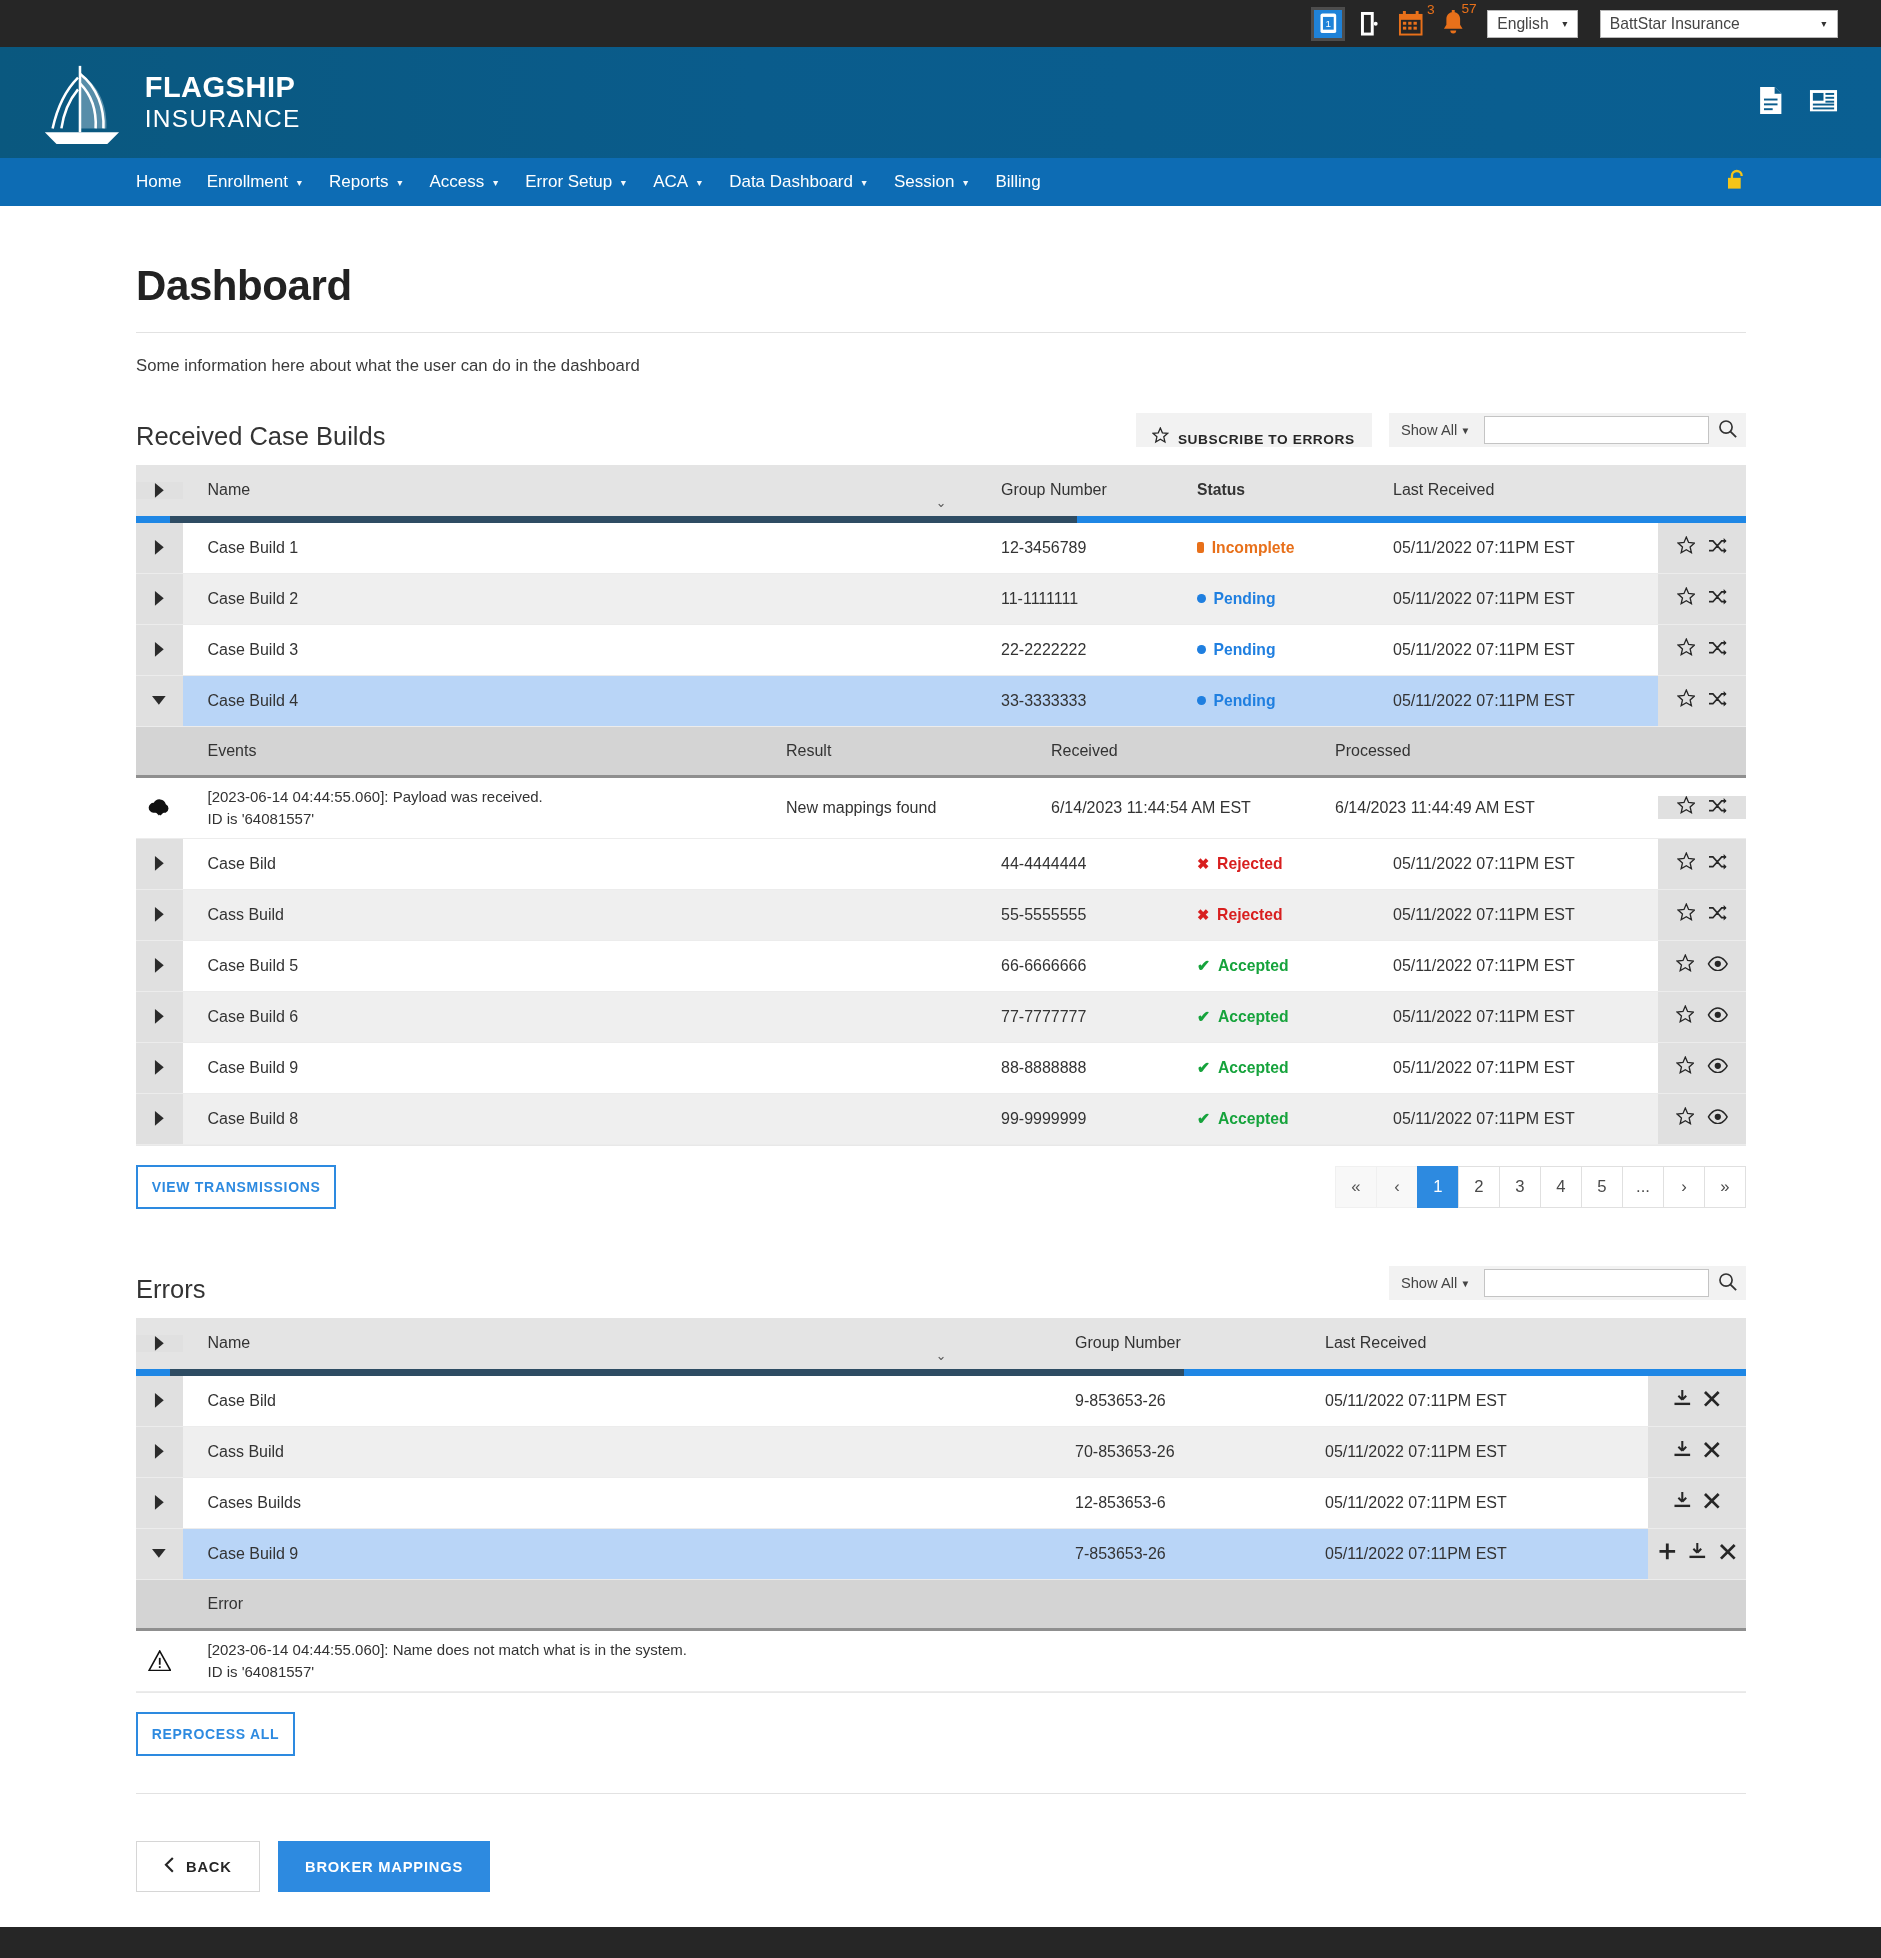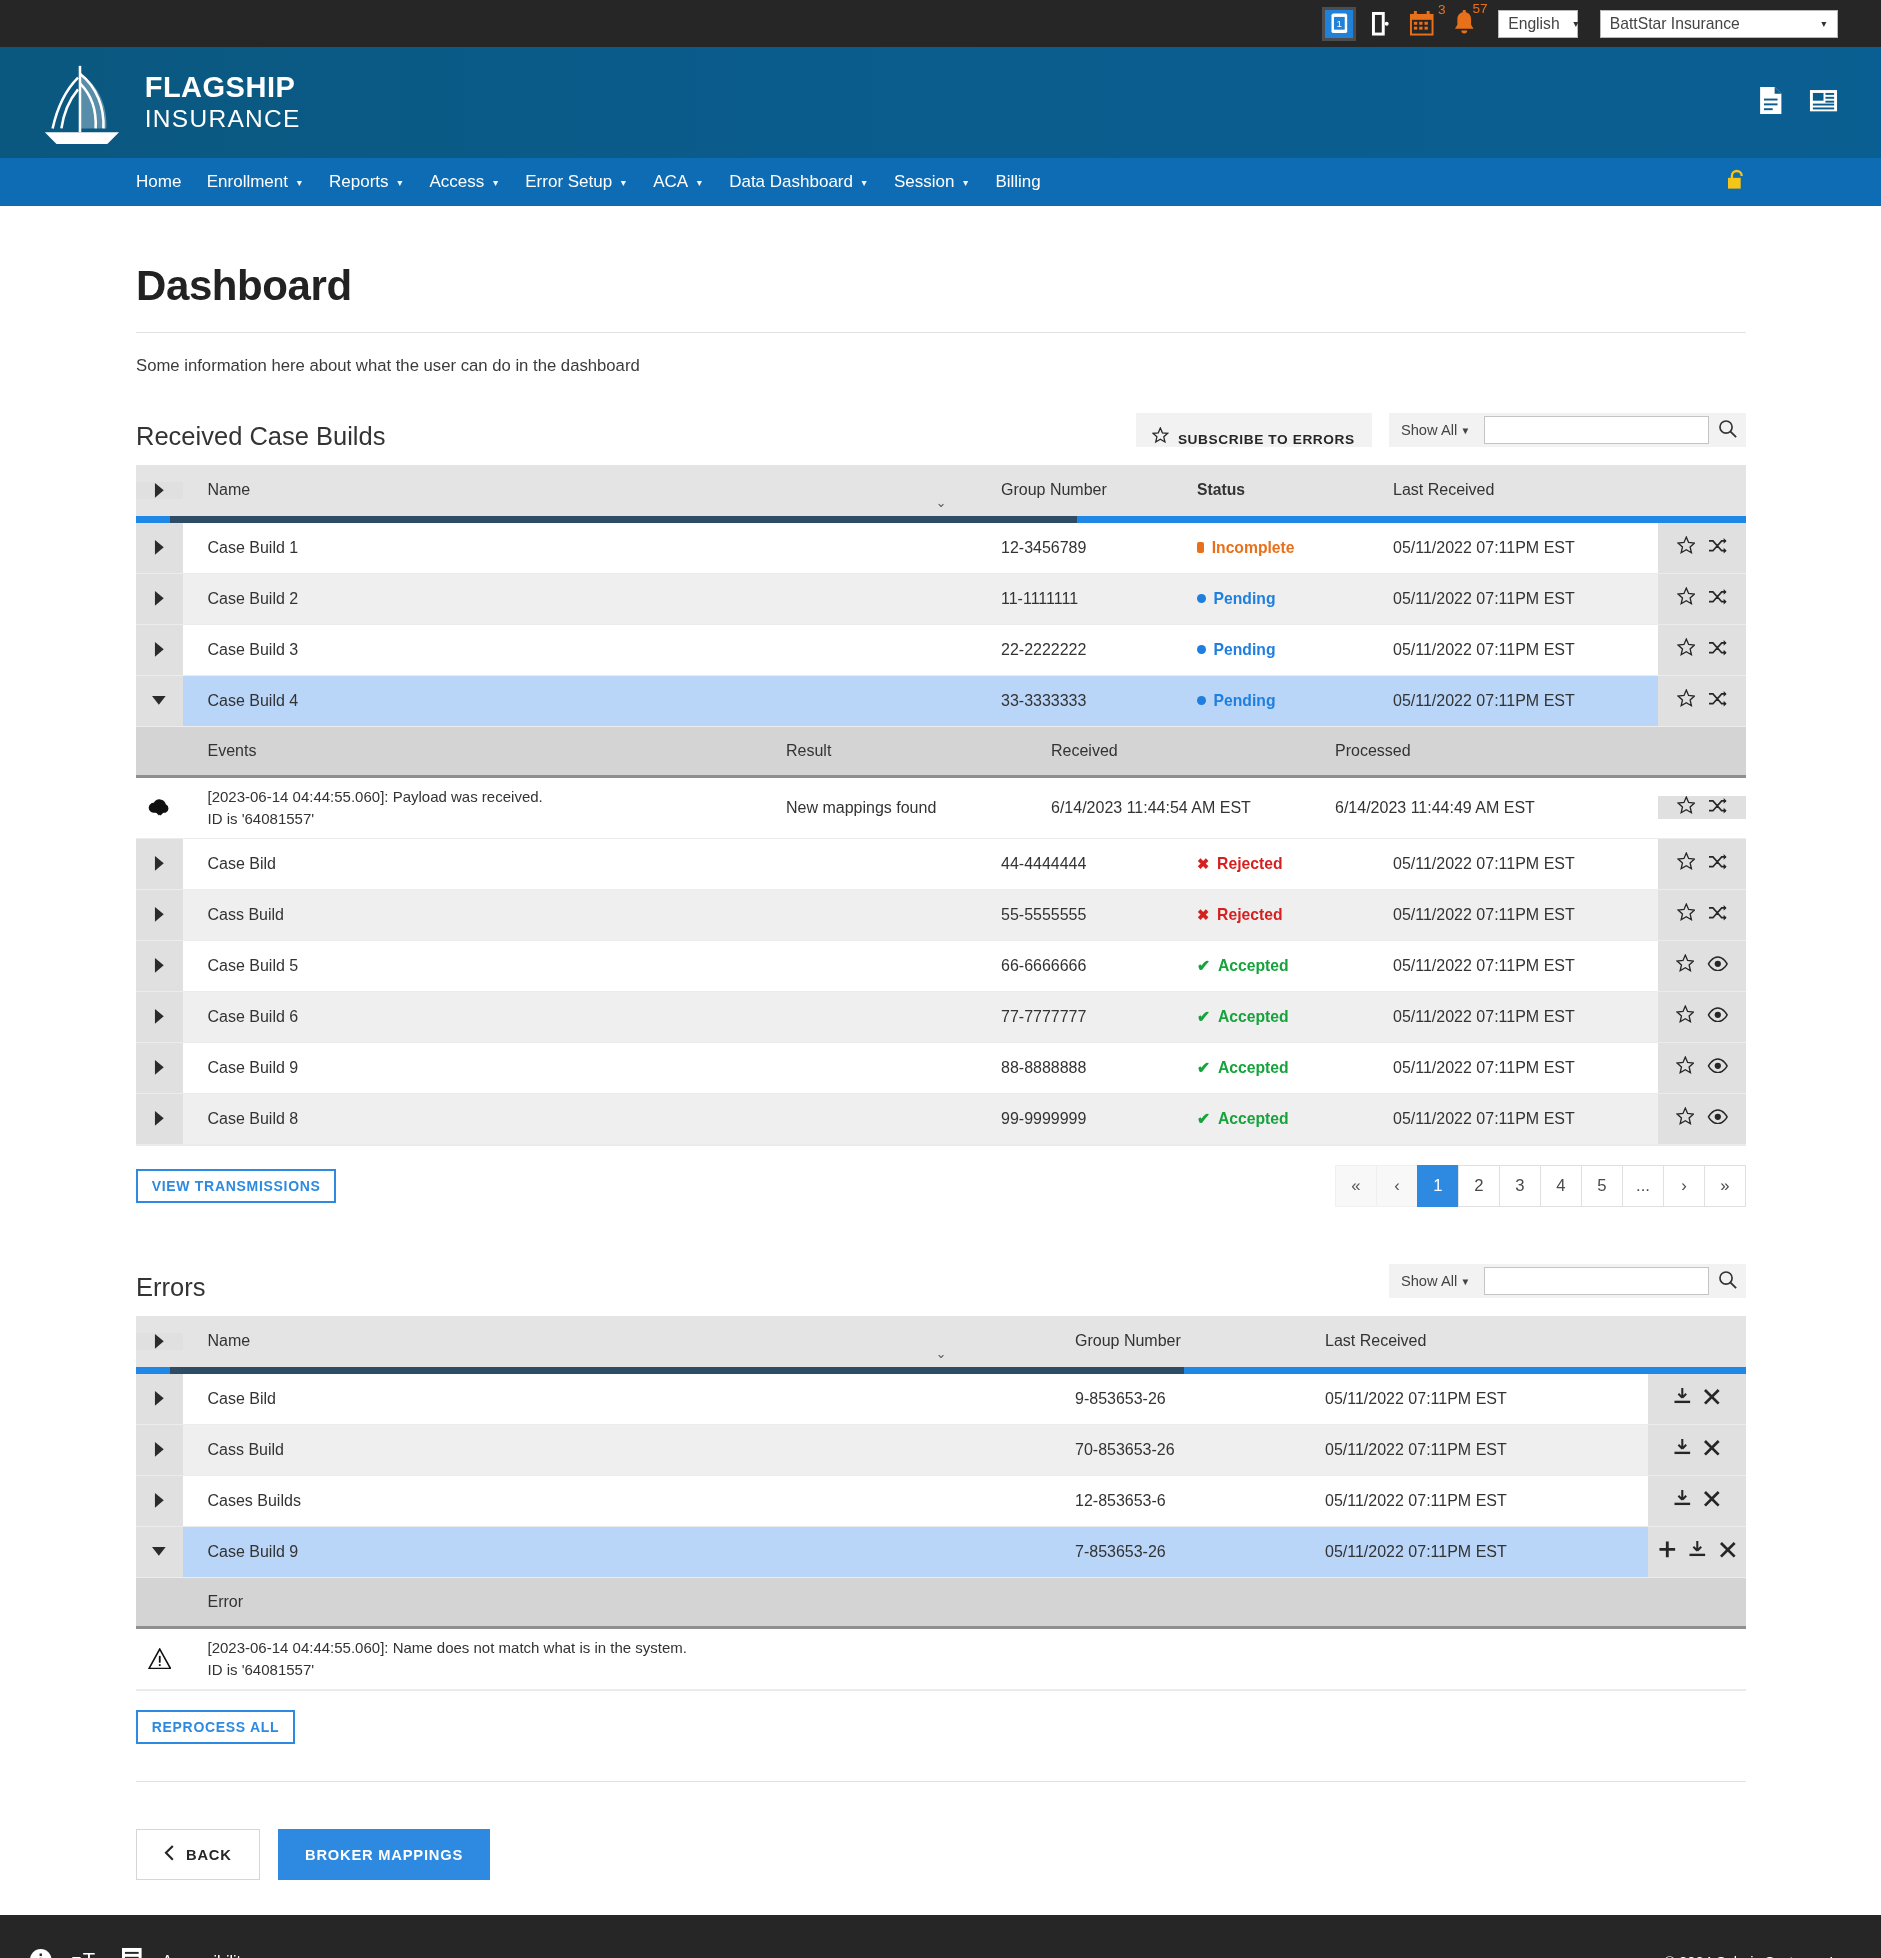--- a/index.html
+++ b/index.html
@@ -19,21 +19,21 @@
   }
   .util-icons{ display:flex; align-items:center; gap:17.6px; margin-right:21.6px;}
   .util-ico{ display:flex; align-items:center; justify-content:center; position:relative;}
   .util-ico.boxed{ background:#1f82d8; width:28px; height:28px; outline:3.9px solid #4d4d4d; }
   .badge{ position:absolute; top:-8.8px; right:-10.8px; color:#e8701a; font-size:13.7px; font-weight:500;}
   .sel{
     height:28px; background:#fff; border:1px solid #b9b9b9; display:flex; align-items:center;
     justify-content:space-between; padding:0 8.8px; font-size:15.7px; color:#444;
   }
   .sel .caret{ margin-left:11.8px; font-size:8.8px; color:#333; }
-  .sel-lang{ width:80px; margin-right:21.6px;}
+  .sel-lang{ width:91px; margin-right:21.6px;}
   .sel-org{ width:238px;}
 
   
   .brand{
     height:111px; background:#0a5c8c;
     background:linear-gradient(90deg,#0a587f 0%, #0a5c8c 40%, #0a5f92 100%);
     display:flex; align-items:center; padding:0 29px; position:relative;
   }
   .logo{ display:flex; align-items:center; gap:15.7px;}
   .logo svg{ display:block; }
@@ -136,21 +136,21 @@
   .sub-processed{ width:323px; min-width:323px; font-size:16px; color:#333;}
   .subrow{ display:flex; align-items:center; min-height:61px; background:#fff;
            border-bottom:1px solid #ececec;}
   .subrow .ico-cell{ width:47px; min-width:47px; display:flex; align-items:center; justify-content:center;}
   .subrow .txt{ flex:1; padding-left:24.5px; display:flex; flex-direction:column; justify-content:center;
                 font-size:15px; color:#333; line-height:1.45;}
 
   
   .btn-outline{
     border:2px solid #2d8ae0; background:#fff; color:#2d8ae0; font-weight:bold;
-    font-size:14px; letter-spacing:0.7px; height:34px; padding:0 13.7px; cursor:pointer;
+    font-size:14px; letter-spacing:0.7px; height:44px; padding:0 13.7px; cursor:pointer;
     font-family:"Liberation Sans", sans-serif;
   }
   .row-between{ display:flex; align-items:center; justify-content:space-between; margin-top:19.6px;}
 
   .pager{ display:flex; align-items:center; }
   .pg{
     min-width:42px; height:42px; border:1px solid #e0e0e0; background:#fff; display:flex;
     align-items:center; justify-content:center; font-size:16.7px; color:#4a4a4a; cursor:pointer;
     margin-left:-1px; font-family:"Liberation Sans", sans-serif;
   }

